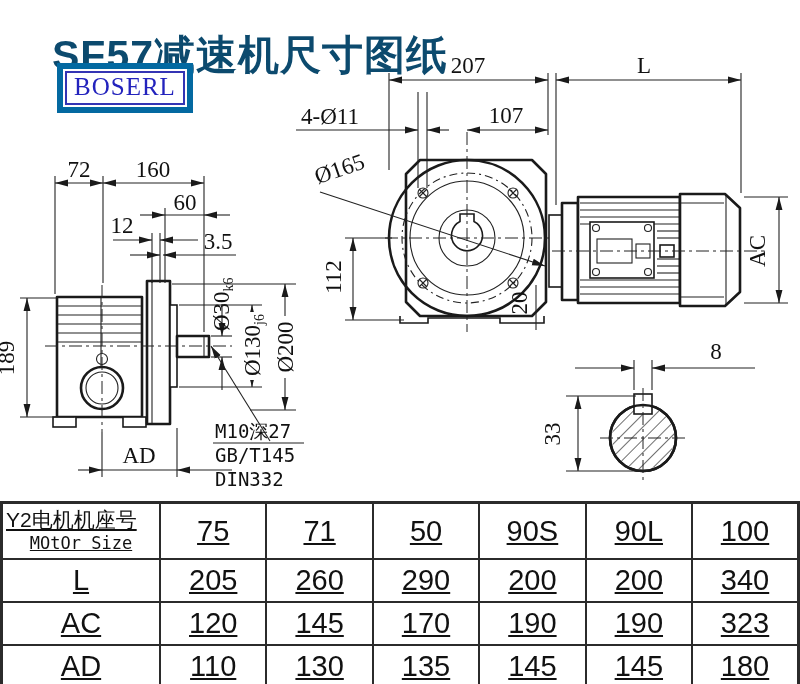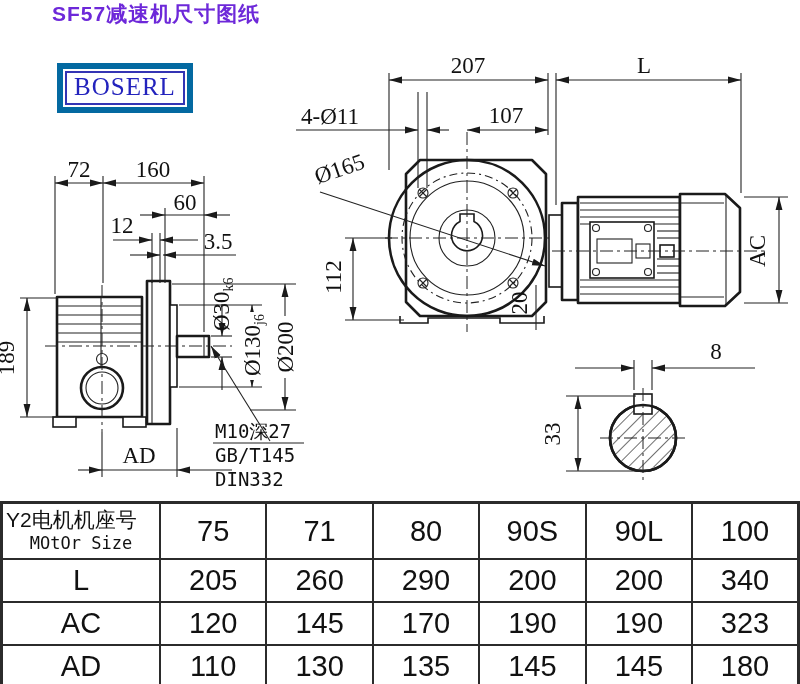--- a/index.html
+++ b/index.html
@@ -1,36 +1,36 @@
 <!DOCTYPE html>
 <html><head>
 <meta charset="utf-8">
 <style>
   html,body{margin:0;padding:0;background:#fff;}
   body{width:800px;height:684px;font-family:"Liberation Sans",sans-serif;color:#111;overflow:hidden;}
   .drawing{position:relative;width:800px;height:501px;background:#fff;}
-  .title{position:absolute;left:52px;top:0;font-size:21px;font-weight:bold;letter-spacing:1px;color:#6d28d9;white-space:nowrap;}
+  .title{position:absolute;left:52px;top:28px;font-size:41px;font-weight:bold;letter-spacing:1px;color:#0c4a6e;white-space:nowrap;}
   .logo{position:absolute;left:57px;top:63px;border:6px solid #0369a1;background:#fff;padding:2px;}
   .logo-inner{border:2px solid #3434b4;padding:0px 7px 2px 7px;}
   .logo-text{font-family:"Liberation Serif",serif;font-size:25px;color:#2323bd;letter-spacing:1px;}
   svg{position:absolute;left:0;top:0;}
   .thick{stroke:#1a1a1a;stroke-width:2.6;fill:none;stroke-linejoin:round;}
   .thickw{stroke:#1a1a1a;stroke-width:2.6;fill:#fff;stroke-linejoin:round;}
   .med{stroke:#1a1a1a;stroke-width:1.6;fill:none;}
   .medw{stroke:#1a1a1a;stroke-width:1.6;fill:#fff;}
   .thin{stroke:#222;stroke-width:1.1;fill:none;}
   .dim{stroke:#222;stroke-width:1.1;fill:none;}
   .cl{stroke:#222;stroke-width:1;fill:none;stroke-dasharray:13 4 3 4;}
   .bc{stroke:#222;stroke-width:1.1;fill:none;stroke-dasharray:8 4 2 4;}
   text.dt{font-family:"Liberation Serif",serif;font-size:23px;fill:#111;}
   text.nt{font-family:"DejaVu Sans Mono",monospace;font-size:19px;fill:#111;}
   tspan.sub{font-size:14px;}
   
   table.spec{border-collapse:collapse;table-layout:fixed;width:800px;margin-top:0;}
-  table.spec td{border:2px solid #2b2b2b;text-align:center;vertical-align:middle;padding:0;}
+  table.spec td{border:2px solid #2b2b2b;text-align:center;vertical-align:middle;padding:0;text-decoration:underline;}
   table.spec{border:3px solid #2b2b2b;}
   td.hcell{height:54px;}
   td.dcell{height:41px;font-size:29px;}
   .cn{font-size:21px;text-align:left;padding-left:3px;line-height:24px;white-space:nowrap;}
   .en{font-family:"DejaVu Sans Mono",monospace;font-size:17px;text-align:center;line-height:22px;white-space:nowrap;}
 </style>
 </head>
 <body>
 
 <div class="drawing">
@@ -287,21 +287,21 @@
 
 <table class="spec">
   <tbody>
     <tr>
       <td class="hcell" style="width:156px;">
         <div class="cn">Y2电机机座号</div>
         <div class="en">MOtOr Size</div>
       </td>
       <td class="hcell dcell">75</td>
       <td class="hcell dcell">71</td>
-      <td class="hcell dcell">80</td>
+      <td class="hcell dcell">50</td>
       <td class="hcell dcell">90S</td>
       <td class="hcell dcell">90L</td>
       <td class="hcell dcell">100</td>
     </tr>
     <tr>
       <td class="dcell">L</td>
       <td class="dcell">205</td>
       <td class="dcell">260</td>
       <td class="dcell">290</td>
       <td class="dcell">200</td>

